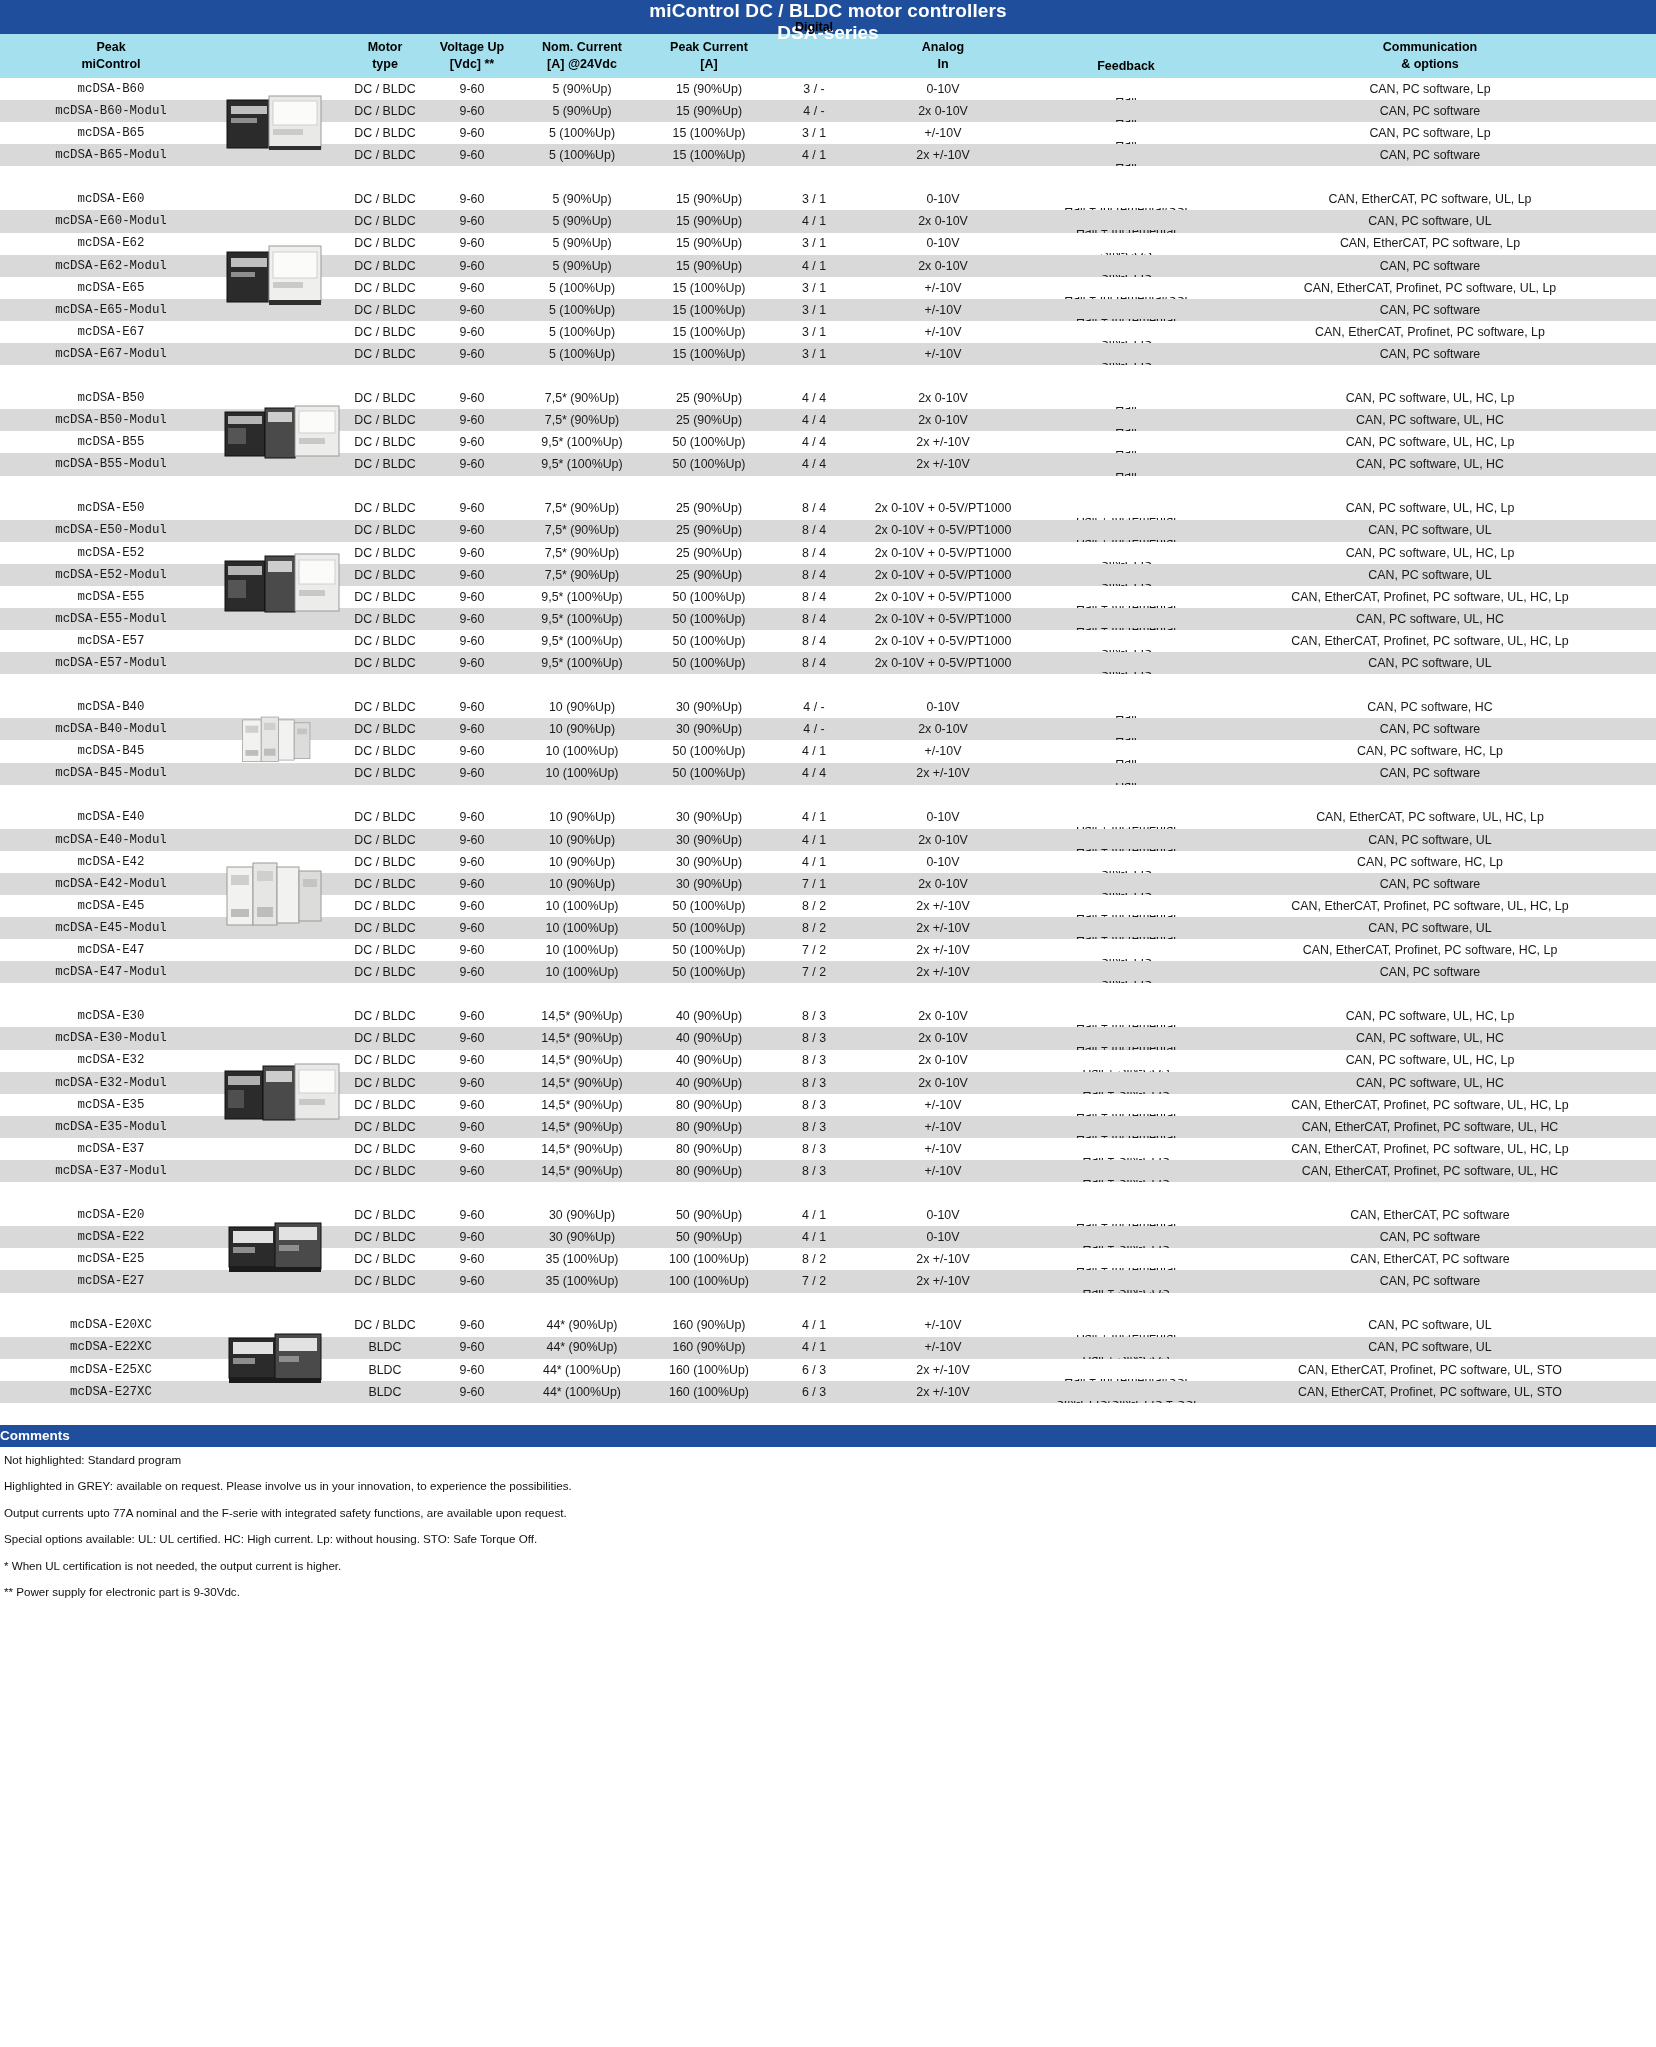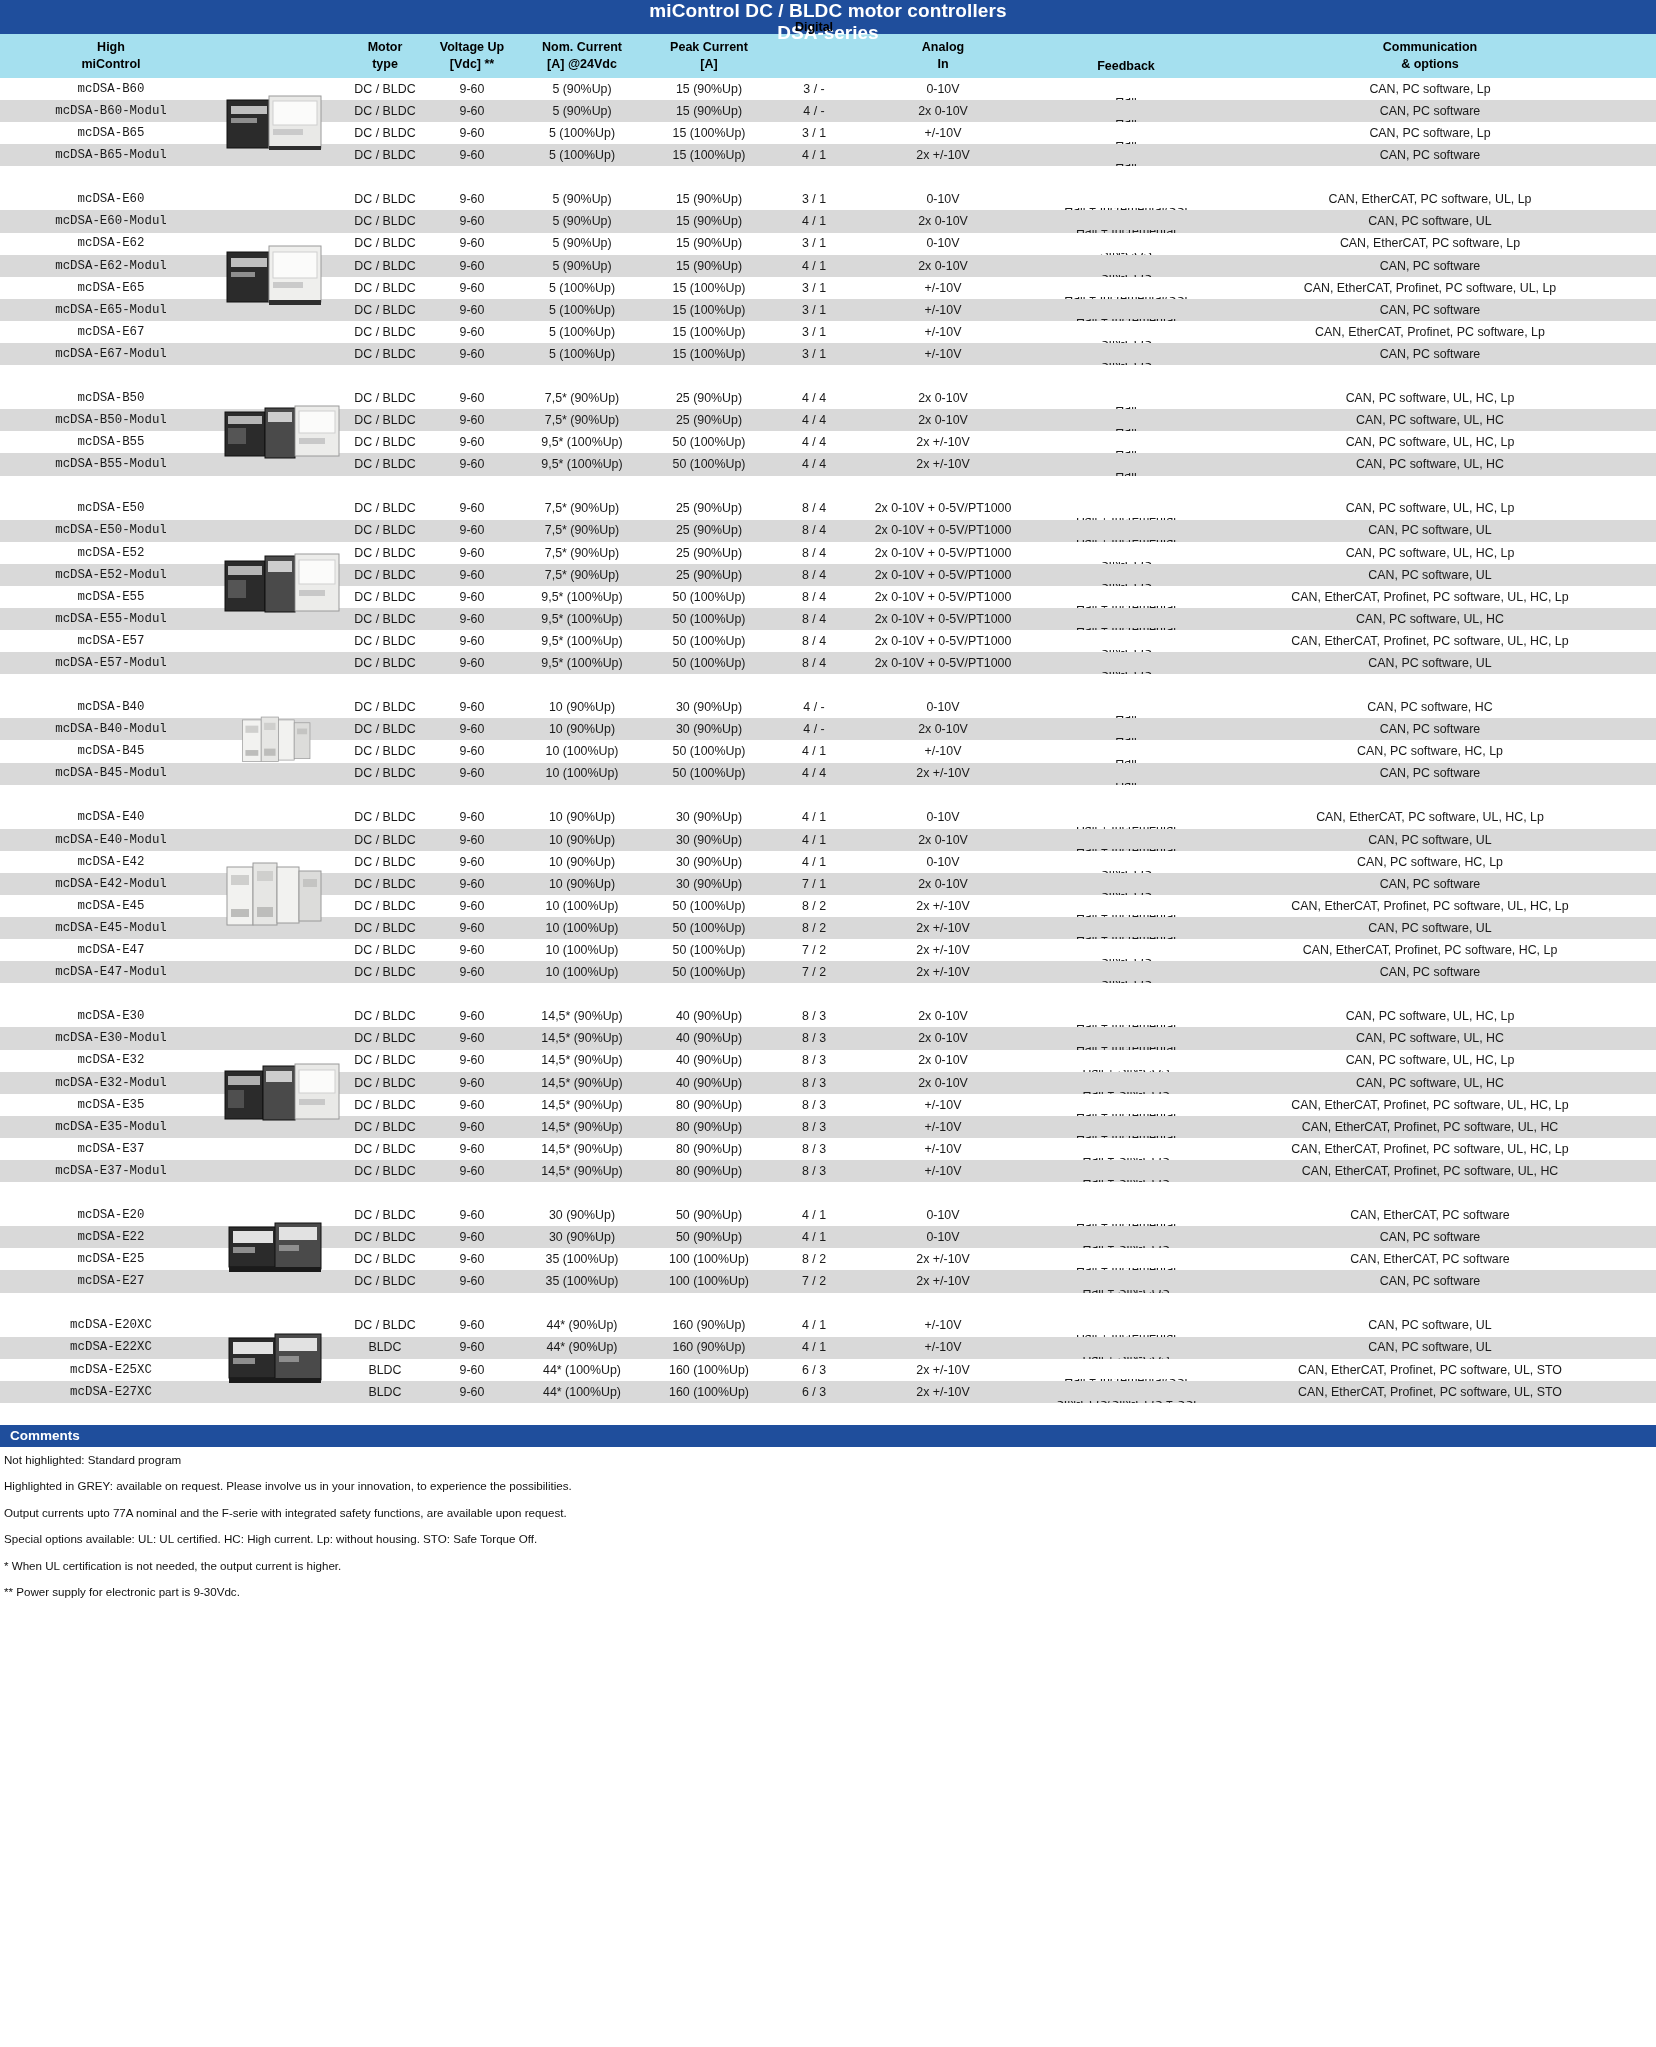--- a/index.html
+++ b/index.html
@@ -103,21 +103,21 @@
     justify-content: center;
     pointer-events: none;
   }
 
   
   .comments-bar {
     background: #1f4e9c;
     color: #ffffff;
     font-size: 13.5px;
     font-weight: bold;
-    padding: 3px 10px;
+    padding: 3px 0;
     height: 22px;
     display: flex;
     align-items: center;
   }
   .notes {
     padding: 6px 4px 10px 4px;
     font-size: 11.6px;
     color: #111;
   }
   .notes p {
@@ -133,21 +133,21 @@
 
 <div class="sheet">
 
   <div class="titlebar">
     <div class="left">miControl DC / BLDC motor controllers</div>
     <div class="right">DSA-series</div>
   </div>
 
   <div class="header">
     <div class="c-item">
-      <span>High</span>
+      <span>Peak</span>
       <span>miControl</span>
     </div>
     <div class="c-img"></div>
     <div class="c-motor">
       <span>Motor</span>
       <span>type</span>
     </div>
     <div class="c-volt">
       <span>Voltage Up</span>
       <span>[Vdc] **</span>

